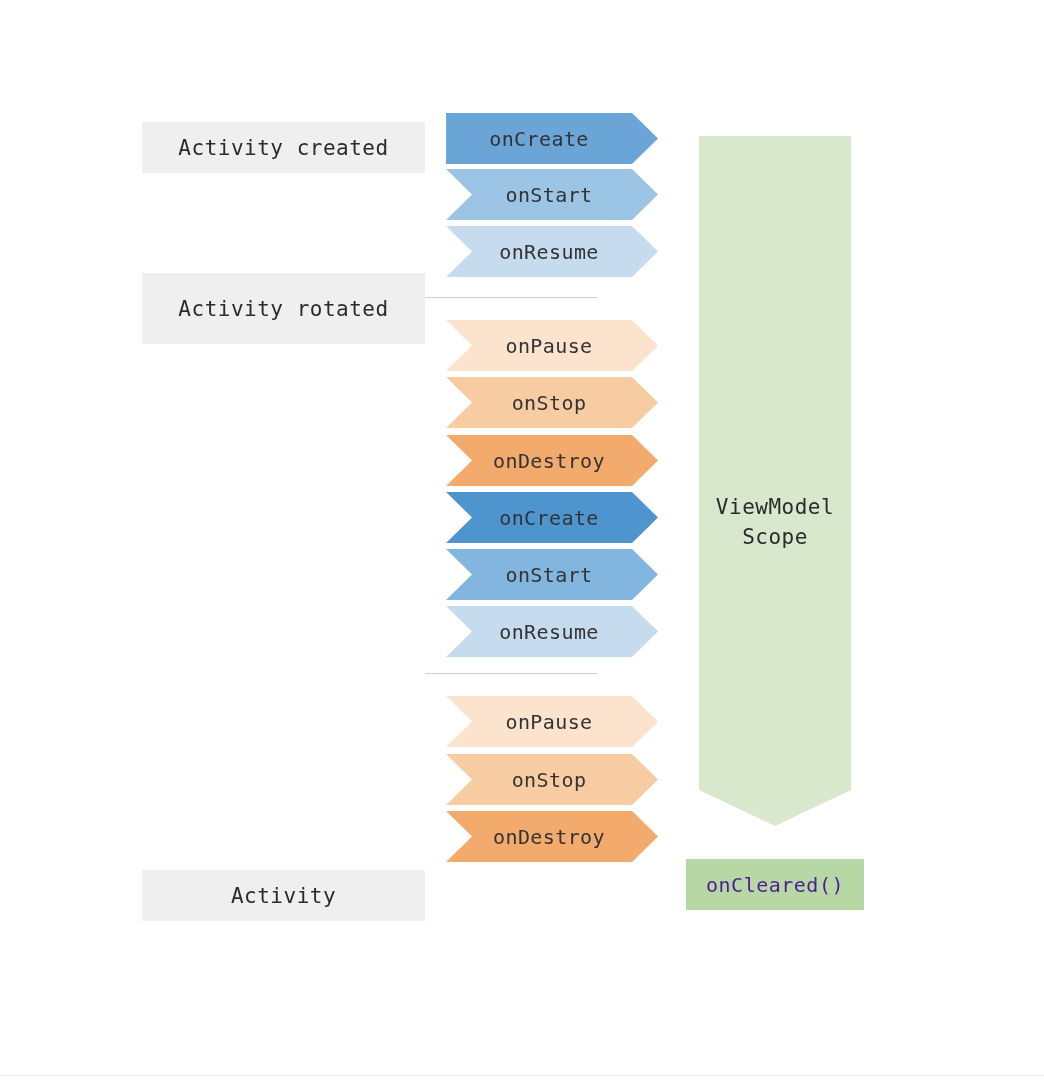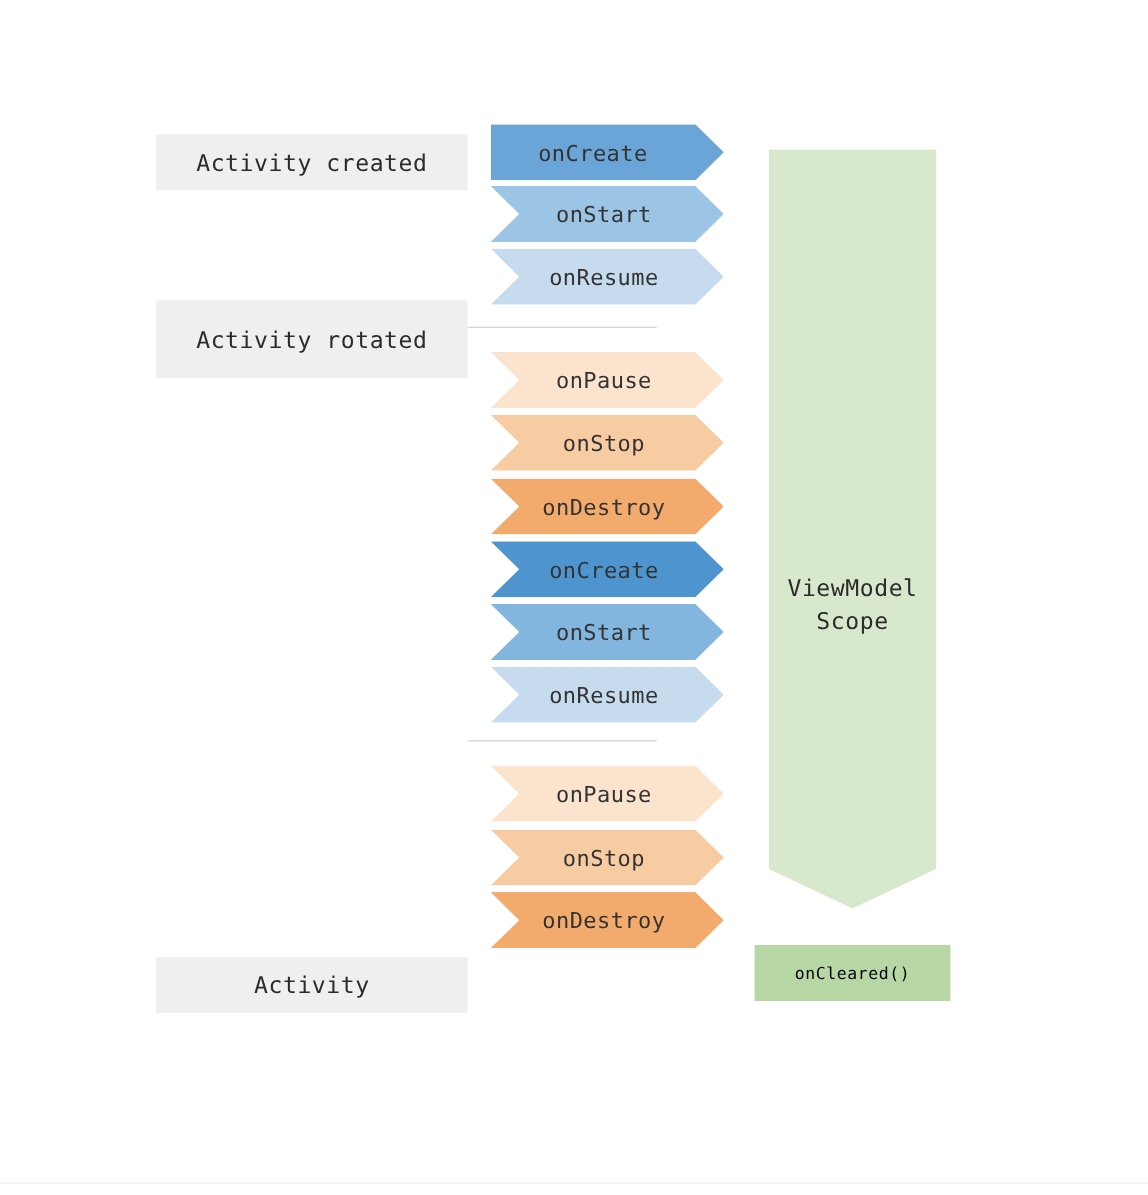--- a/index.html
+++ b/index.html
@@ -79,30 +79,29 @@
     clip-path: polygon(0 0, 100% 0, 50% 100%);
   }
   .vm-label {
     position: absolute;
     text-align: center;
     color: #2b2b2b;
     font-size: 21px;
     line-height: 30px;
     letter-spacing: 0.5px;
     white-space: pre;
-    margin-top: 28px;
   }
   .vm-cleared {
     position: absolute;
     background: #b7d8a5;
     display: flex;
     align-items: center;
     justify-content: center;
-    color: #000000;
-    font-size: 15px;
+    color: #4c1d95;
+    font-size: 20px;
     letter-spacing: 0.5px;
     white-space: nowrap;
     box-sizing: border-box;
   }
 
   
   .footer-rule {
     position: absolute;
     left: 0;
     width: 1044px;

